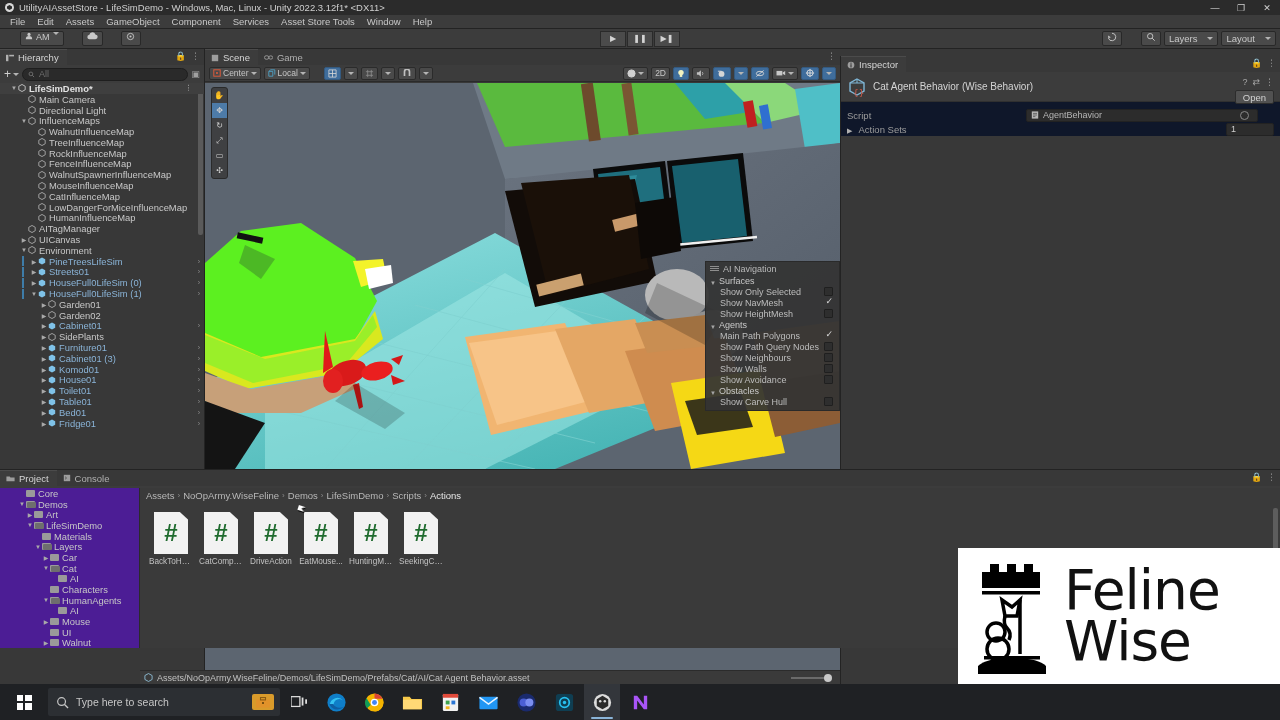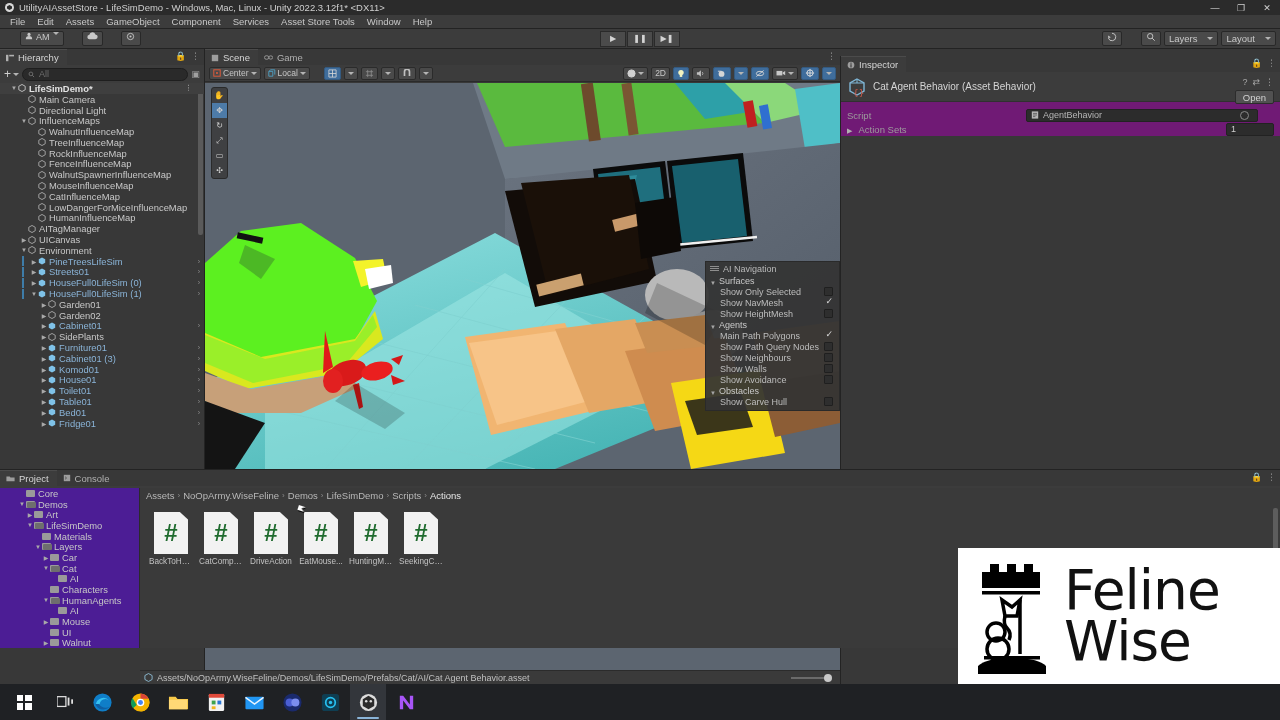--- a/index.html
+++ b/index.html
@@ -107,21 +107,21 @@
   
   .insp-head { height: 30px; background: #3c3c3c; display: flex; align-items: flex-start;
                padding: 5px 6px; gap: 6px; position: relative; border-bottom: 1px solid #303030;}
   .insp-icon { width: 20px; height: 20px; flex: none; position: relative; }
   .insp-title { font-size: 10px; color: #d4d4d4; padding-top: 4px; }
   .insp-head-icons { position: absolute; right: 6px; top: 5px; display: flex; gap: 5px;
                      font-size: 9px; color: #a8a8a8; }
   .open-btn { position: absolute; right: 6px; top: 18px; height: 14px; background: #515151;
               border: 1px solid #2c2c2c; border-radius: 2px; padding: 0 7px; font-size: 9.5px;
               color: #d2d2d2; display: flex; align-items: center; }
-  .insp-body { background: #701a75; padding-top: 6px; }
+  .insp-body { background: #0f172a; padding-top: 6px; }
   .irow { height: 14px; display: flex; align-items: center; font-size: 9.5px; padding-left: 6px; position: relative; }
   .irow .ilabel { width: 180px; color: #9c9c9c; }
   .obj-field { position: absolute; left: 185px; right: 22px; height: 13px; background: #2c2c2c;
                border: 1px solid #222; border-radius: 2px; display: flex; align-items: center;
                gap: 4px; padding: 0 4px; font-size: 9px; color: #b6b6b6; }
   .obj-dot { position: absolute; right: 8px; width: 9px; height: 9px; border: 1px solid #8a8a8a;
              border-radius: 50%; }
   .count-field { position: absolute; right: 6px; width: 48px; height: 13px; background: #2c2c2c;
                  border: 1px solid #222; border-radius: 2px; font-size: 9px; color: #cfcfcf;
                  display: flex; align-items: center; padding-left: 4px; }
@@ -855,21 +855,21 @@
       </div>
     </div>
     <div class="insp-head">
       <div class="insp-icon">
         <svg width="20" height="20" viewBox="0 0 20 20">
           <path d="M10 2 17 6v8l-7 4-7-4V6z" fill="none" stroke="#7fb6d6" stroke-width="1.4"></path>
           <path d="M10 2v4M10 6 3 6M10 6 17 6" stroke="#7fb6d6" stroke-width="1.1" fill="none"></path>
           <text x="6" y="19" font-size="9" fill="#d05a4a" font-family="DejaVu Sans">{}</text>
         </svg>
       </div>
-      <div class="insp-title">Cat Agent Behavior (Asset Behavior)</div>
+      <div class="insp-title">Cat Agent Behavior (Wise Behavior)</div>
       <div class="insp-head-icons">
         <span>?</span>
         <span>⇄</span>
         <span>⋮</span>
       </div>
       <div class="open-btn">Open</div>
     </div>
     <div class="insp-body">
       <div class="irow">
         <span class="ilabel">Script</span>
@@ -1113,20 +1113,34 @@
 
 <div class="taskbar">
   <div class="tb-start">
     <span class="win-logo">
         <i></i>
         <i></i>
         <i></i>
         <i></i>
       </span>
   </div>
+  <div class="tb-searchbox">
+    <svg width="13" height="13" viewBox="0 0 14 14">
+        <circle cx="6" cy="6" r="4.2" fill="none" stroke="#c7c7c7" stroke-width="1.3"></circle>
+        <line x1="9.2" y1="9.2" x2="13" y2="13" stroke="#c7c7c7" stroke-width="1.4"></line>
+      </svg>
+    <span>Type here to search</span>
+    <span style="position:absolute;right:6px;width:22px;height:16px;background:#d99b2b;border-radius:2px;display:flex;align-items:center;justify-content:center;">
+      <svg width="14" height="11" viewBox="0 0 14 11">
+          <rect x="0" y="2.5" width="14" height="8" fill="#e2922a"></rect>
+          <rect x="4.5" y="0.5" width="5" height="2.4" fill="none" stroke="#8a5a12" stroke-width="1.1"></rect>
+          <rect x="6" y="5" width="2" height="2" fill="#7a4f10"></rect>
+        </svg>
+    </span>
+  </div>
   <div class="tb-taskview">
     <svg width="16" height="14" viewBox="0 0 18 14">
         <rect x="0" y="1" width="10" height="11" fill="none" stroke="#e0e0e0" stroke-width="1.4"></rect>
         <rect x="12" y="2" width="2" height="9" fill="#e0e0e0"></rect>
         <rect x="16" y="4" width="2" height="5" fill="#e0e0e0"></rect>
       </svg>
   </div>
   <div class="tb-app">
     <svg class="sysicon" viewBox="0 0 22 22">
         <circle cx="11" cy="11" r="9.5" fill="#0f7ec8"></circle>

